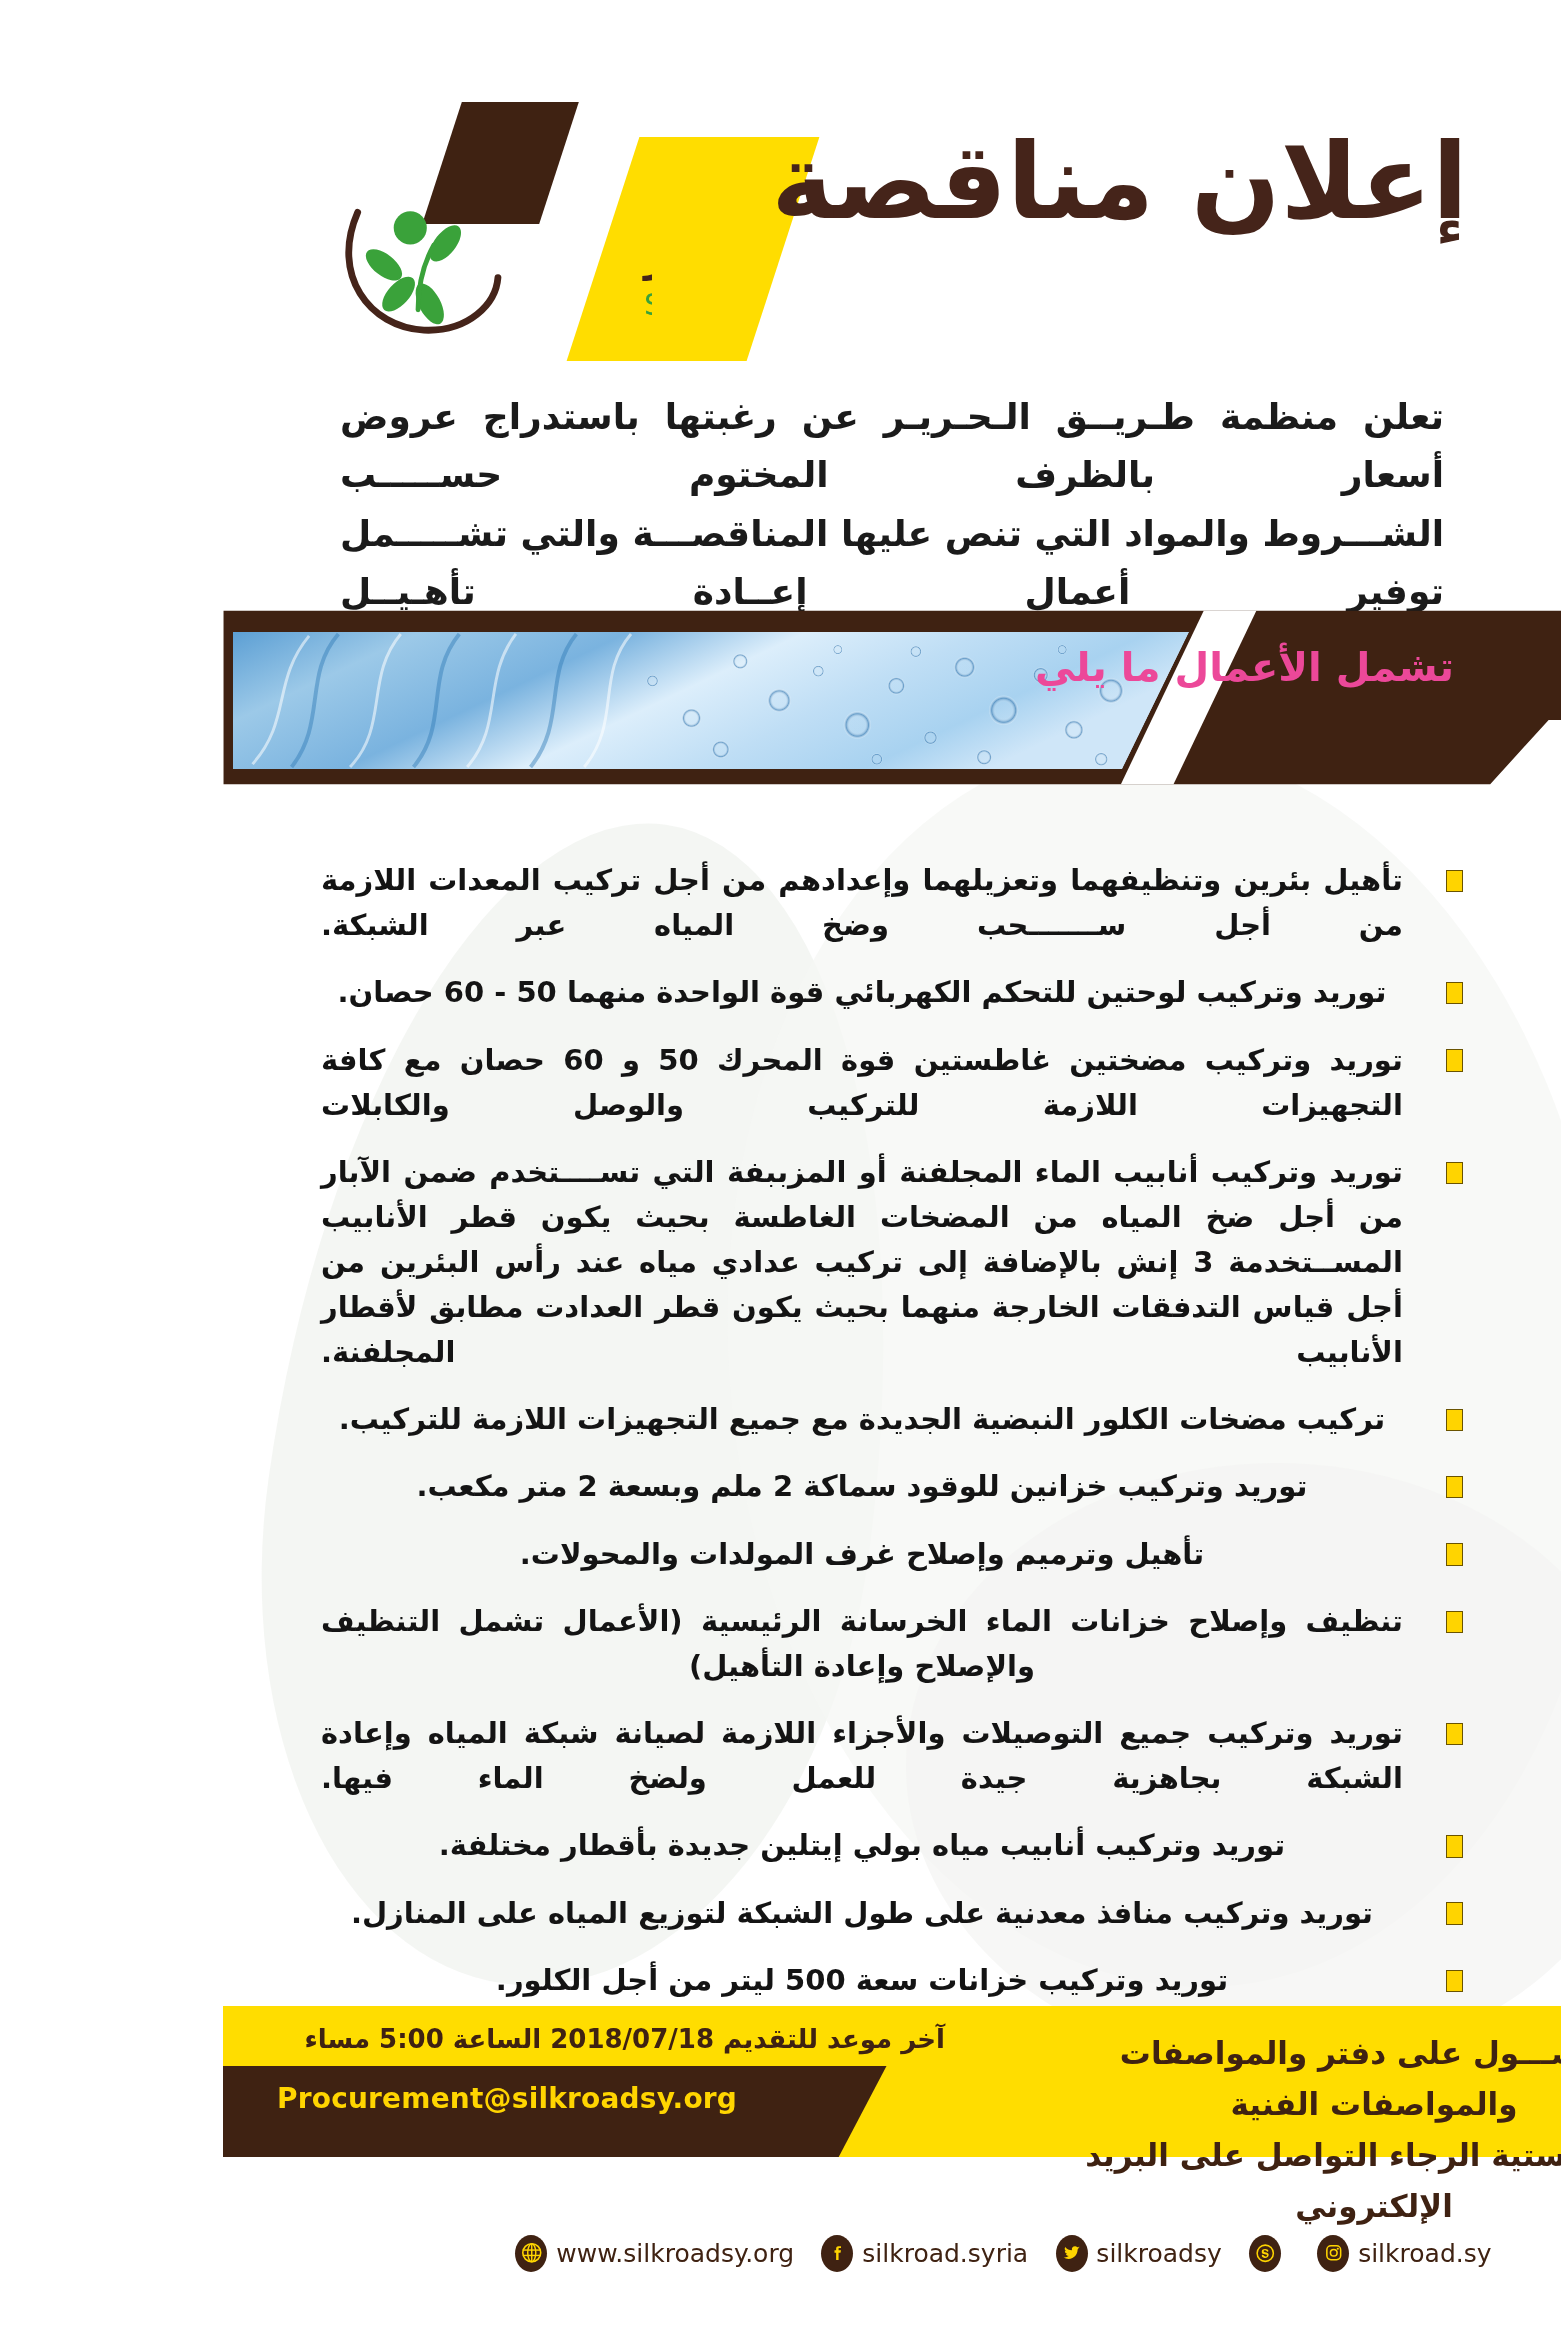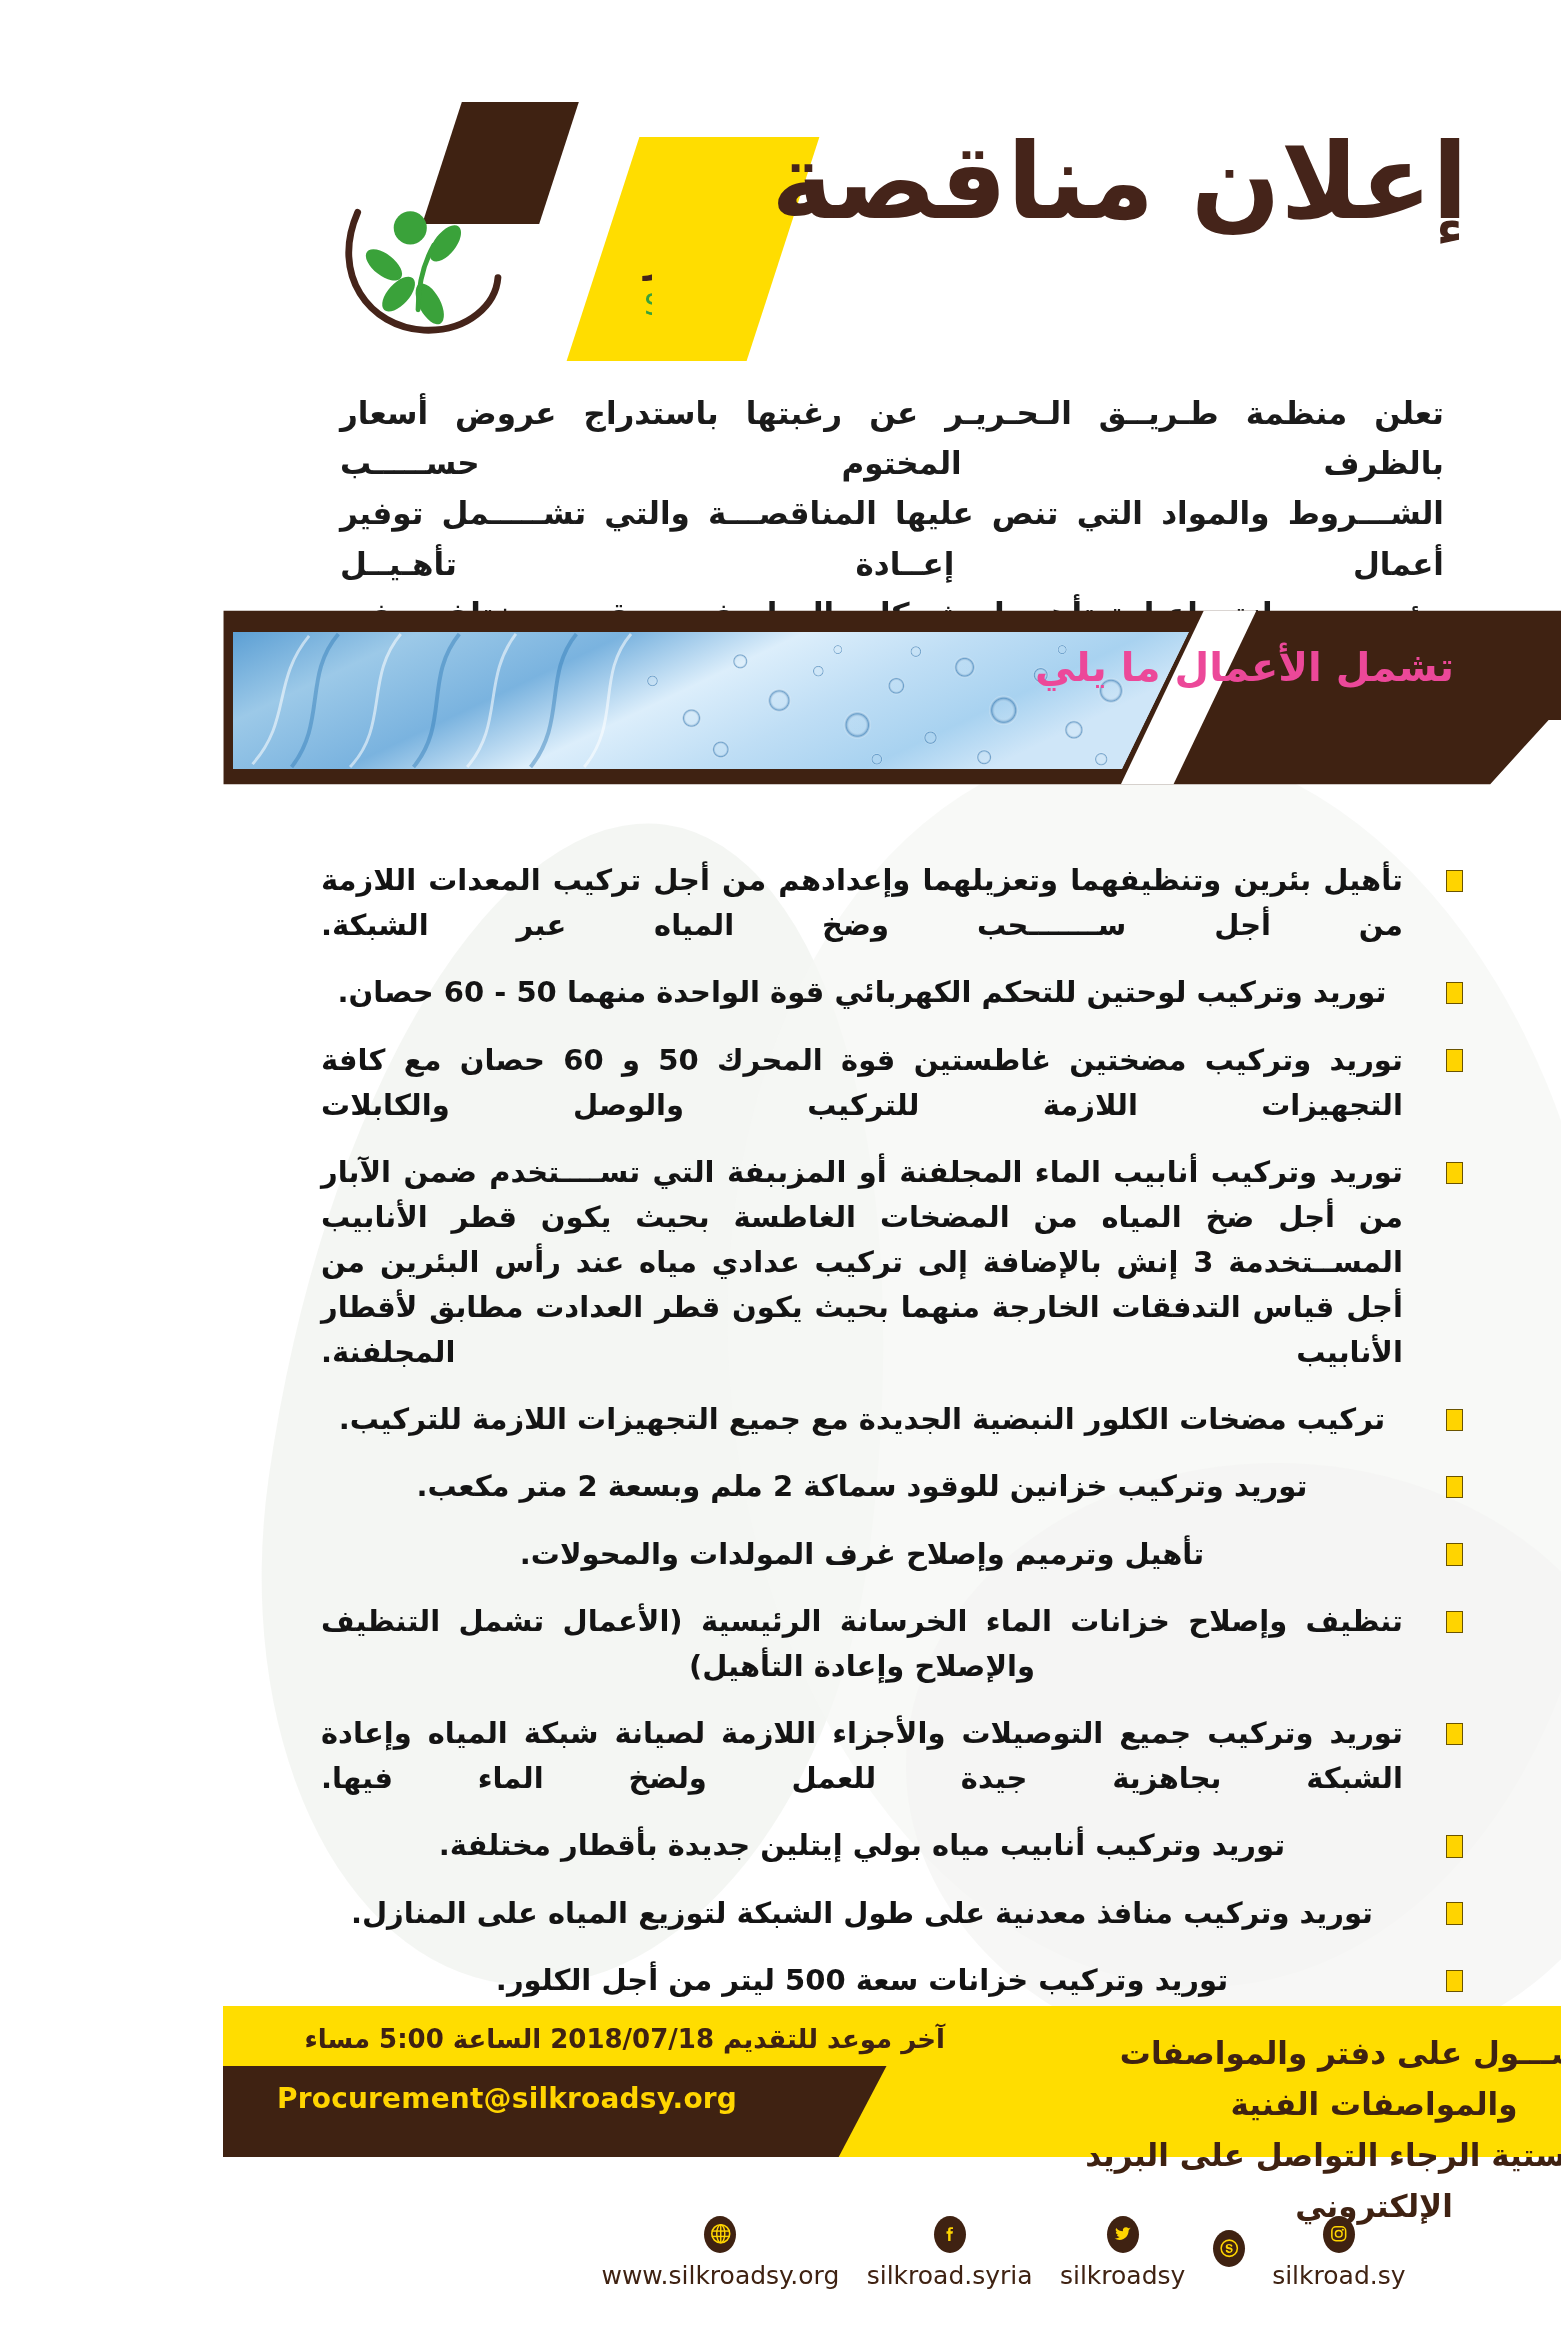--- a/index.html
+++ b/index.html
@@ -100,21 +100,21 @@
   
   .intro {
     position: absolute;
     right: 117px;
     left: 117px;
     top: 388px;
     z-index: 3;
     text-align: justify;
     text-align-last: justify;
     color: #1b1b1b;
-    font-size: 31px;
+    font-size: 36px;
     font-weight: 700;
     line-height: 1.62;
   }
   .intro p + p { margin-top: 0; }
 
   
   .banner {
     position: absolute;
     left: 0;
     top: 603px;
@@ -242,21 +242,20 @@
     display: flex;
     flex-direction: row;
     align-items: center;
     justify-content: center;
     gap: 13.7px;
     direction: ltr;
     z-index: 4;
   }
   .soc-item {
     display: flex;
-    flex-direction: column;
     align-items: center;
     gap: 8.8px;
   }
   .soc-item + .soc-item { margin-left: 13.7px; }
   .soc-ic {
     width: 32px; height: 37px;
     border-radius: 50%;
     background: #3f2212;
     color: #ffd500;
     display: flex;

